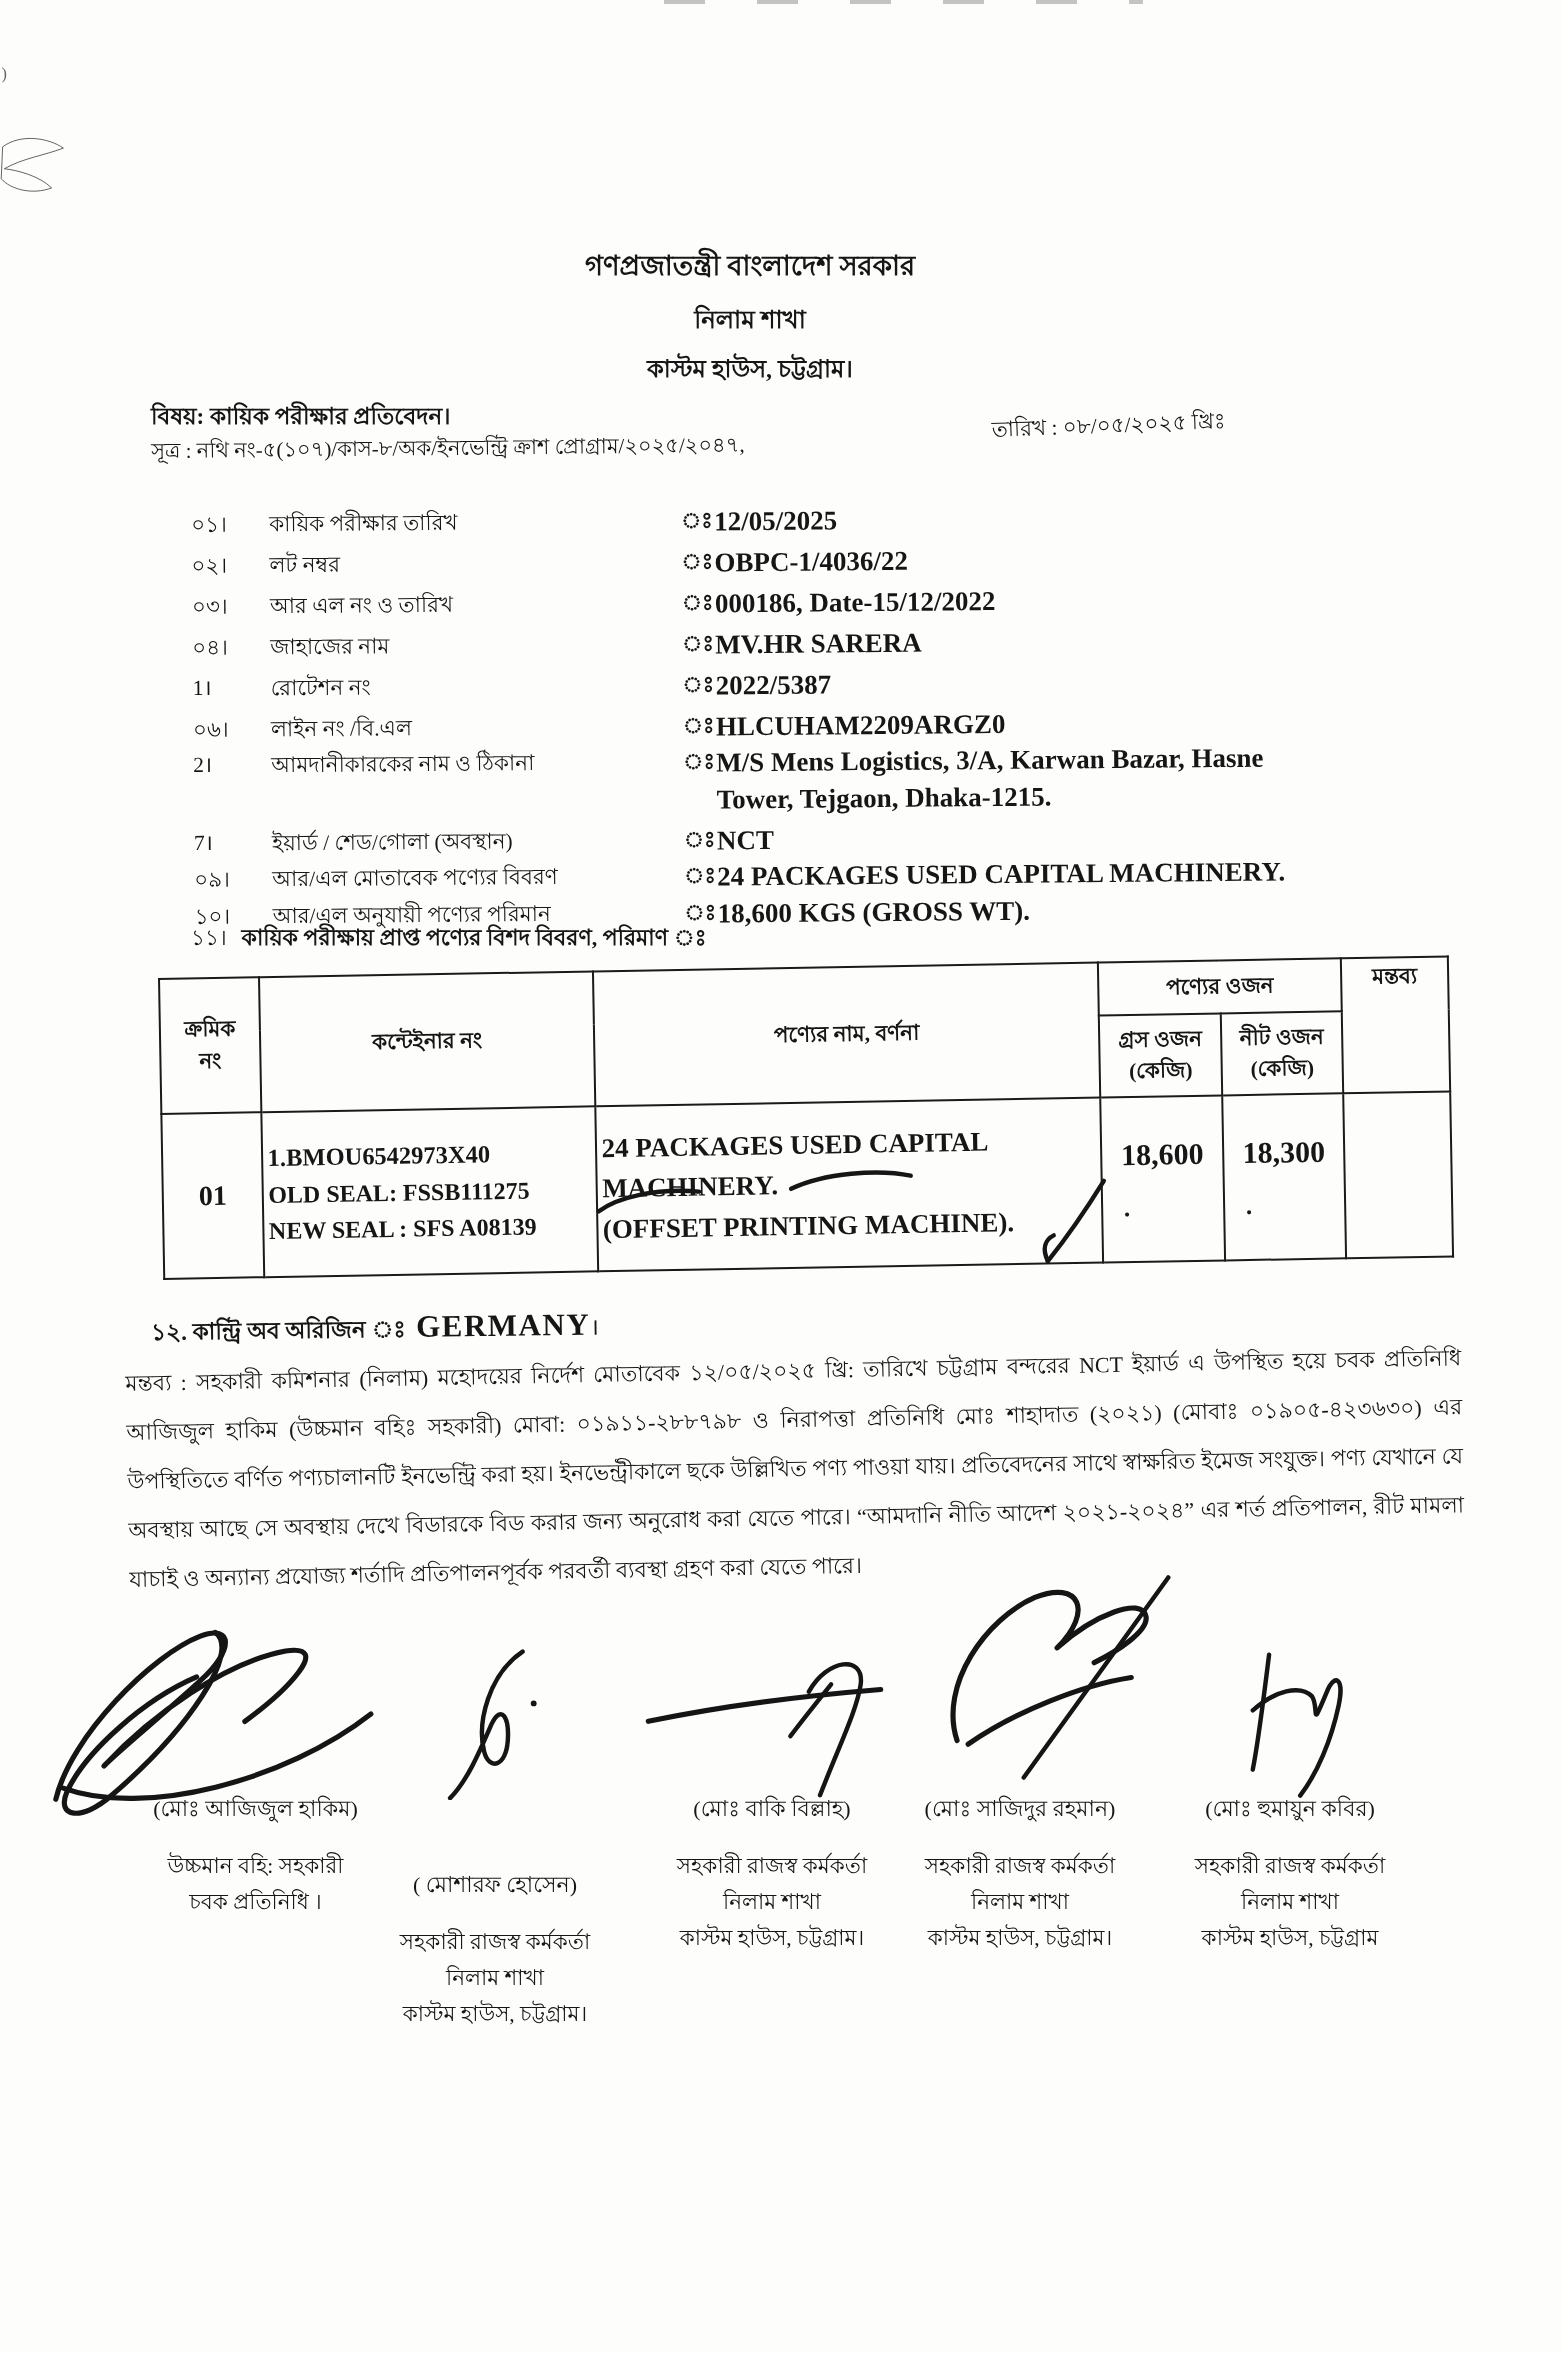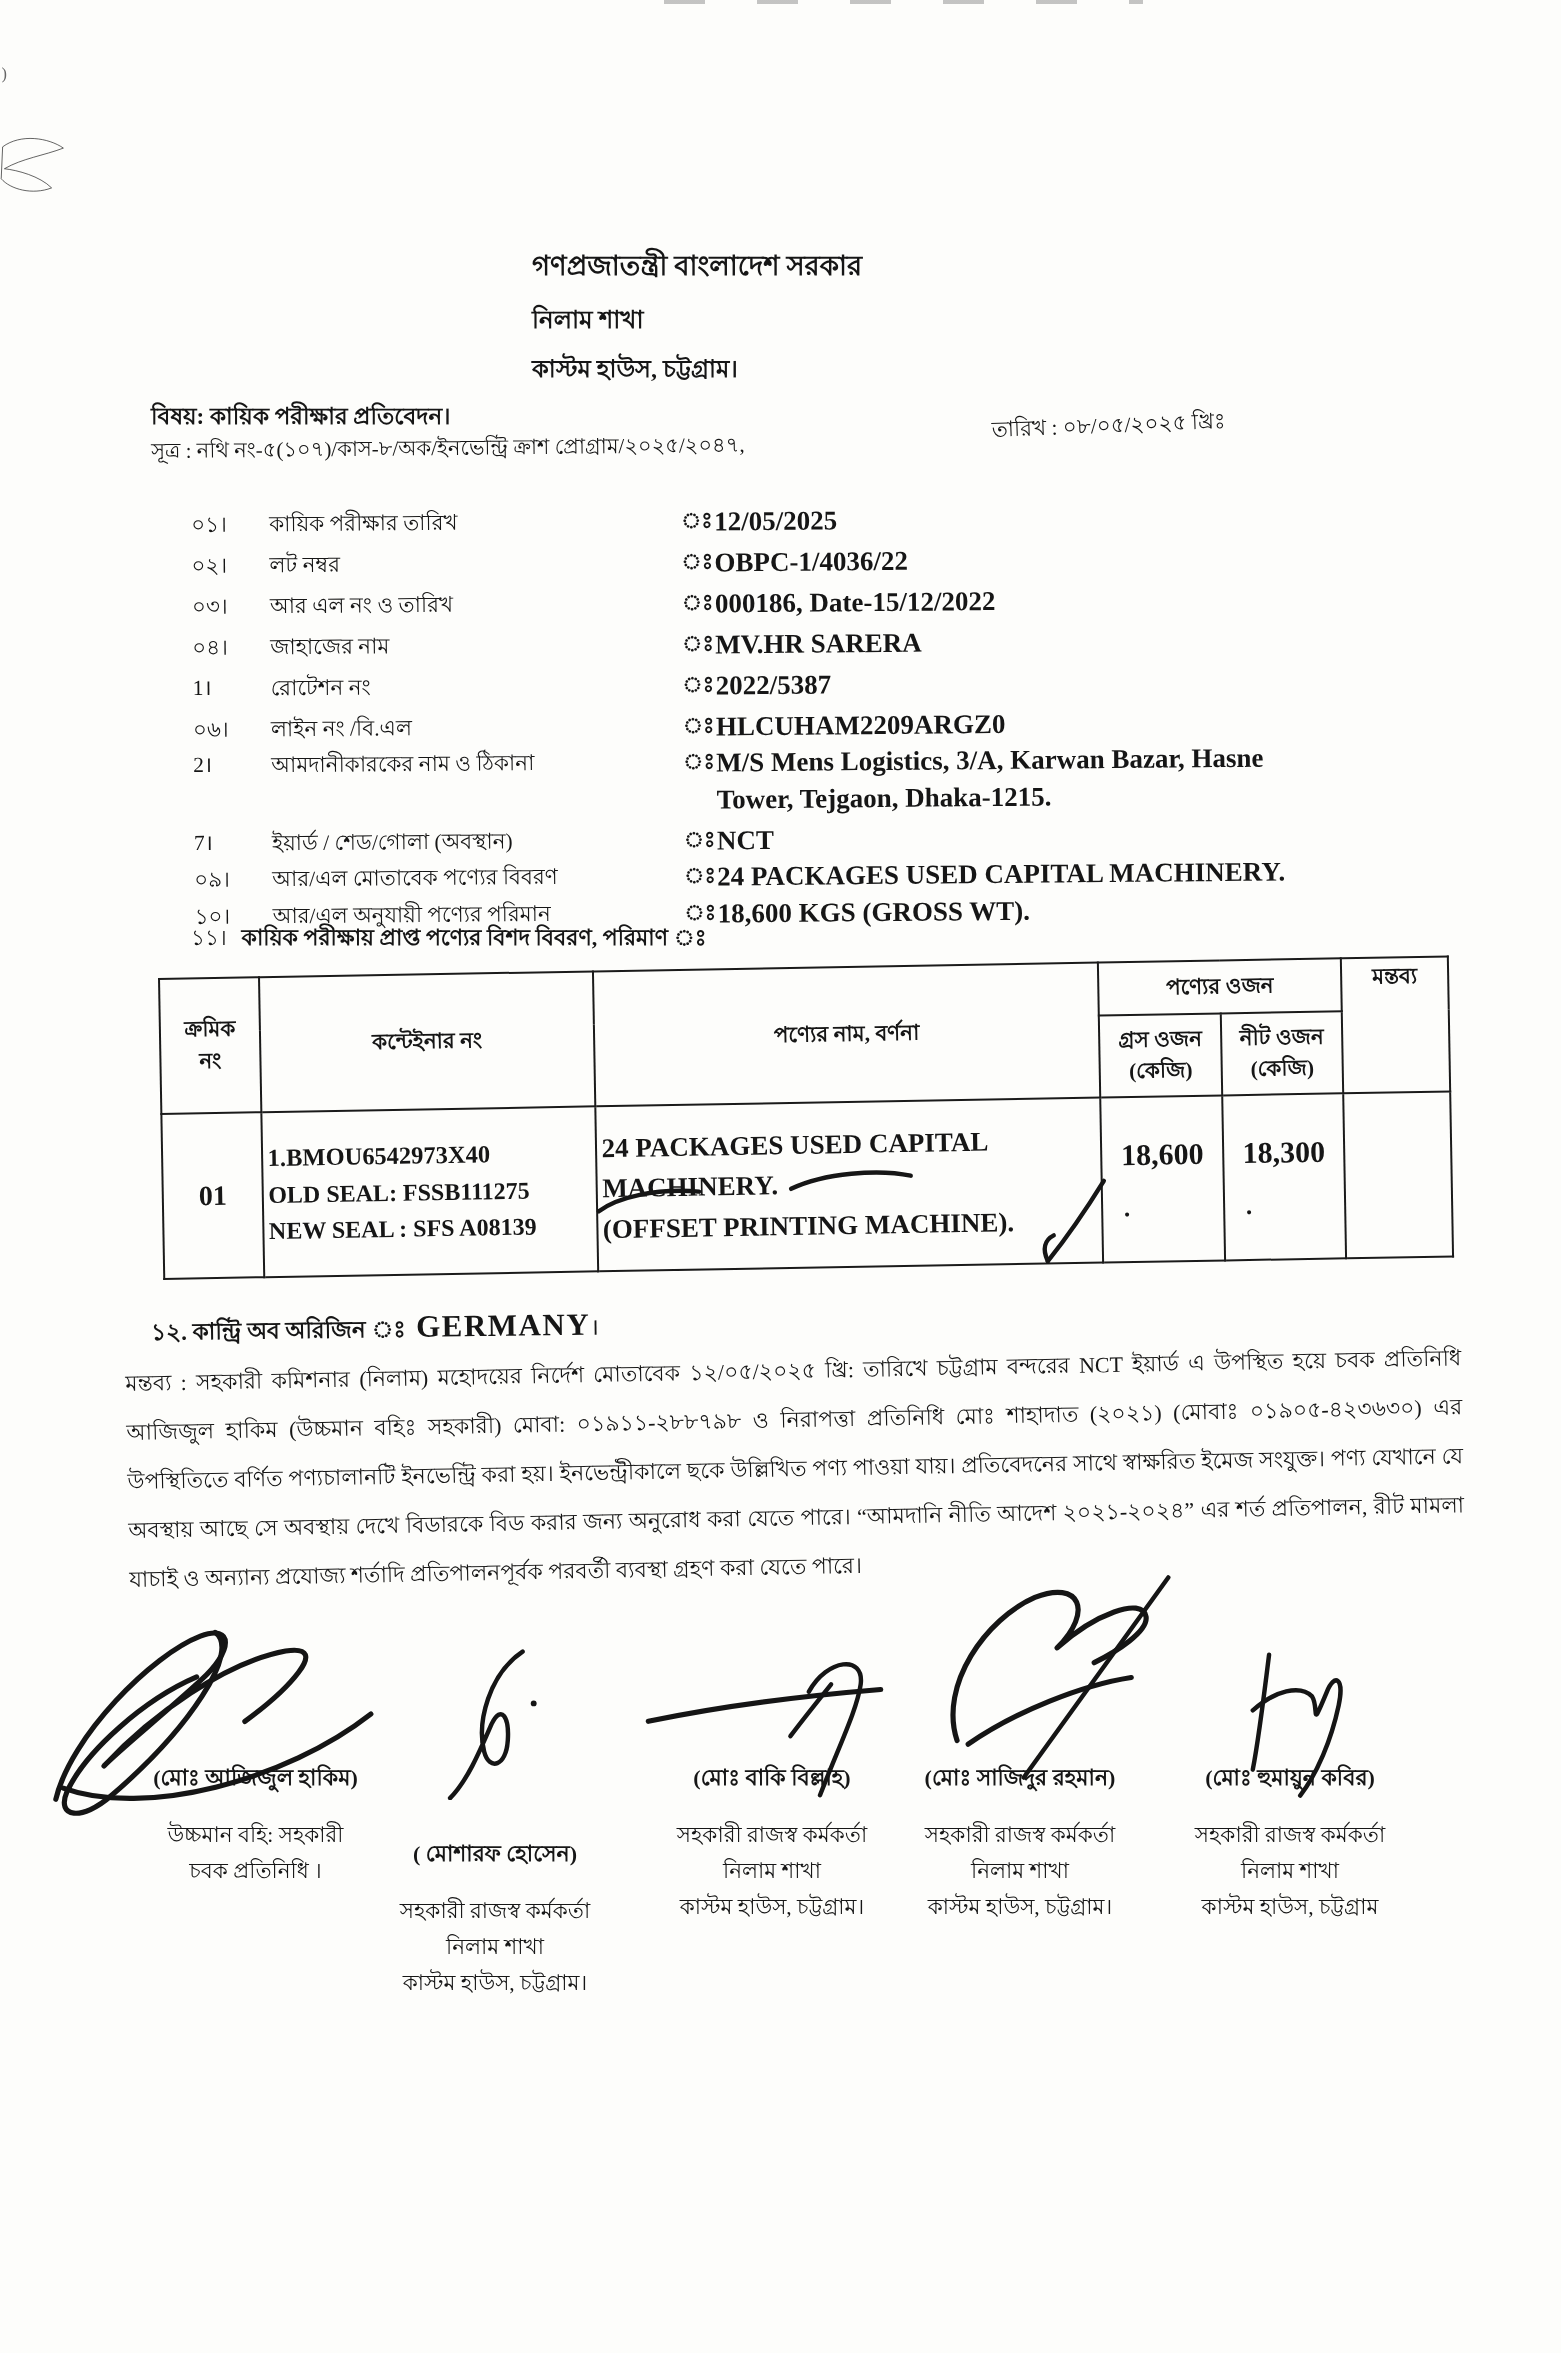--- a/index.html
+++ b/index.html
@@ -6,21 +6,21 @@
   .page {
     position:relative; width:1561px; height:2354px;
     background:#fdfdfb; overflow:hidden; color:#161616;
     font-family:"Liberation Serif", serif;
   }
   .abs { position:absolute; }
   .bn { font-family:"Liberation Serif", serif; }
   .pre { white-space:pre-line; }
 
   
-  .doc-header { left:532px; top:245px; width:460px; text-align:left; }
+  .doc-header { left:520px; top:245px; width:460px; text-align:center; }
   .gov  { font-size:27.5px; font-weight:bold; }
   .branch { font-size:24.5px; font-weight:bold; margin-top:10.4px; }
   .office { font-size:24px; font-weight:bold; margin-top:9px; }
 
   .subject { left:151px; top:398px; font-size:23px; font-weight:bold; }
   .reference { left:151px; top:435px; font-size:21px; transform:rotate(-0.6deg); transform-origin:left top; }
   .doc-date { left:991px; top:413px; font-size:21.5px; transform:rotate(-2.2deg); transform-origin:left top; }
 
   
   .items { left:191px; top:508px; width:1261px; transform:rotate(-0.5deg); transform-origin:left top; }
@@ -53,21 +53,21 @@
   .origin { left:151px; top:1312px; transform:rotate(-0.7deg); transform-origin:left top; }
   .origin .pfx { font-size:23px; font-weight:bold; }
   .origin .val { font-size:31px; font-weight:bold; letter-spacing:1.5px; padding-left:10.4px; }
   .origin .sfx { font-size:23px; }
   .remarks-para {
     left:125px; top:1359px; width:1336px; font-size:22px; line-height:49px;
     text-align:justify; transform:rotate(-1.1deg); transform-origin:left top;
   }
 
   
-  .sig-name { font-size:22px; font-weight:bold; }
+  .sig-name { font-size:22px; font-weight:normal;margin-top:31px; }
   .sig-lines { font-size:21.5px; line-height:36px; margin-top:20px; }
   .sig-col { text-align:center; }
   .sig-svg path { fill:none; stroke:#151515; stroke-linecap:round; stroke-linejoin:round; }
 
   
   .top-dashes { left:664px; top:0; width:479px; height:3.7px; opacity:.5;
     background:repeating-linear-gradient(90deg,#8a8a8a 0 41px, transparent 41px 93px); }
   .corner-paren { left:1.5px; top:64px; font-size:16.3px; color:#666; }
   .mark-svg path { stroke:#161616; fill:none; stroke-linecap:round; }
 </style>

